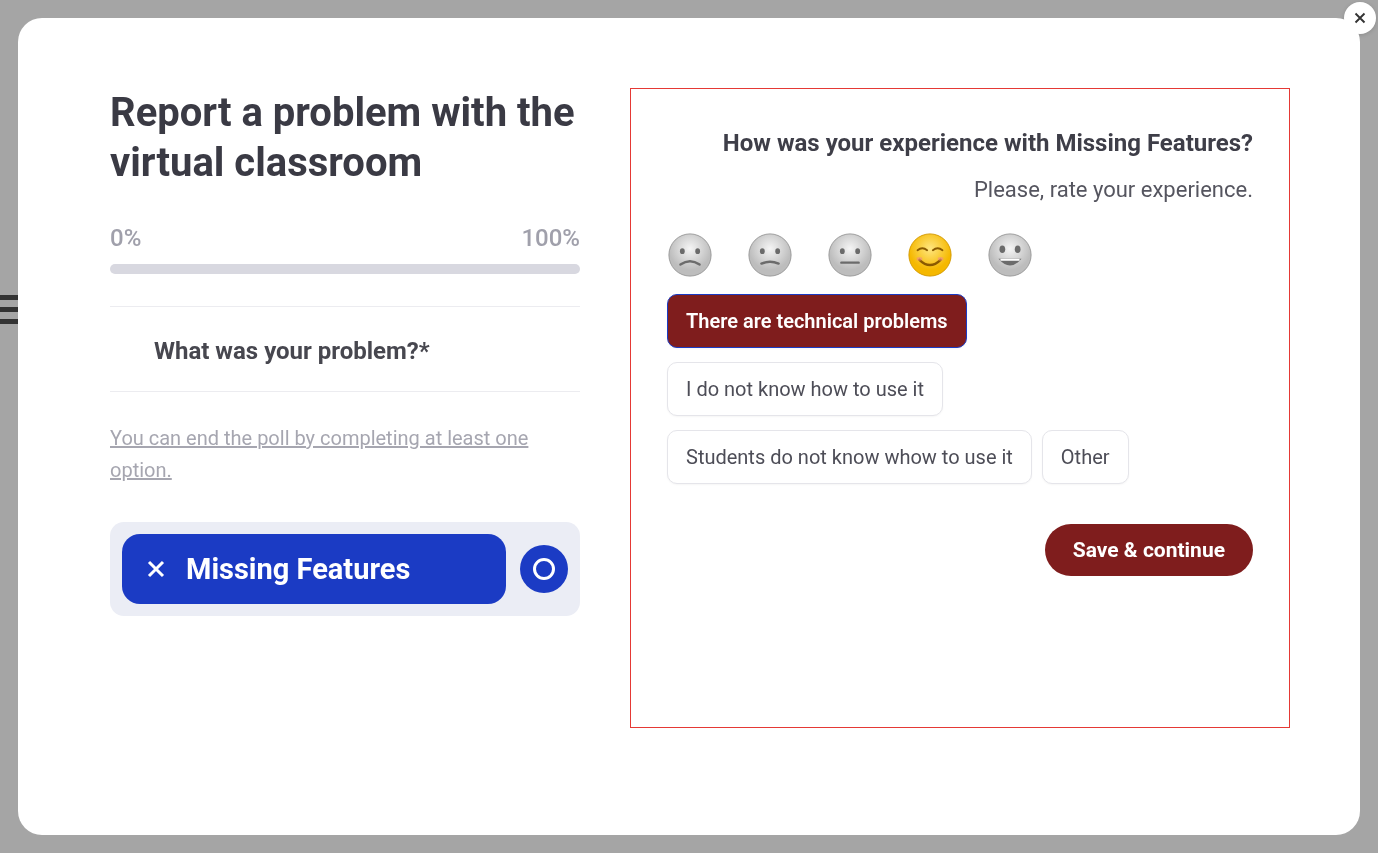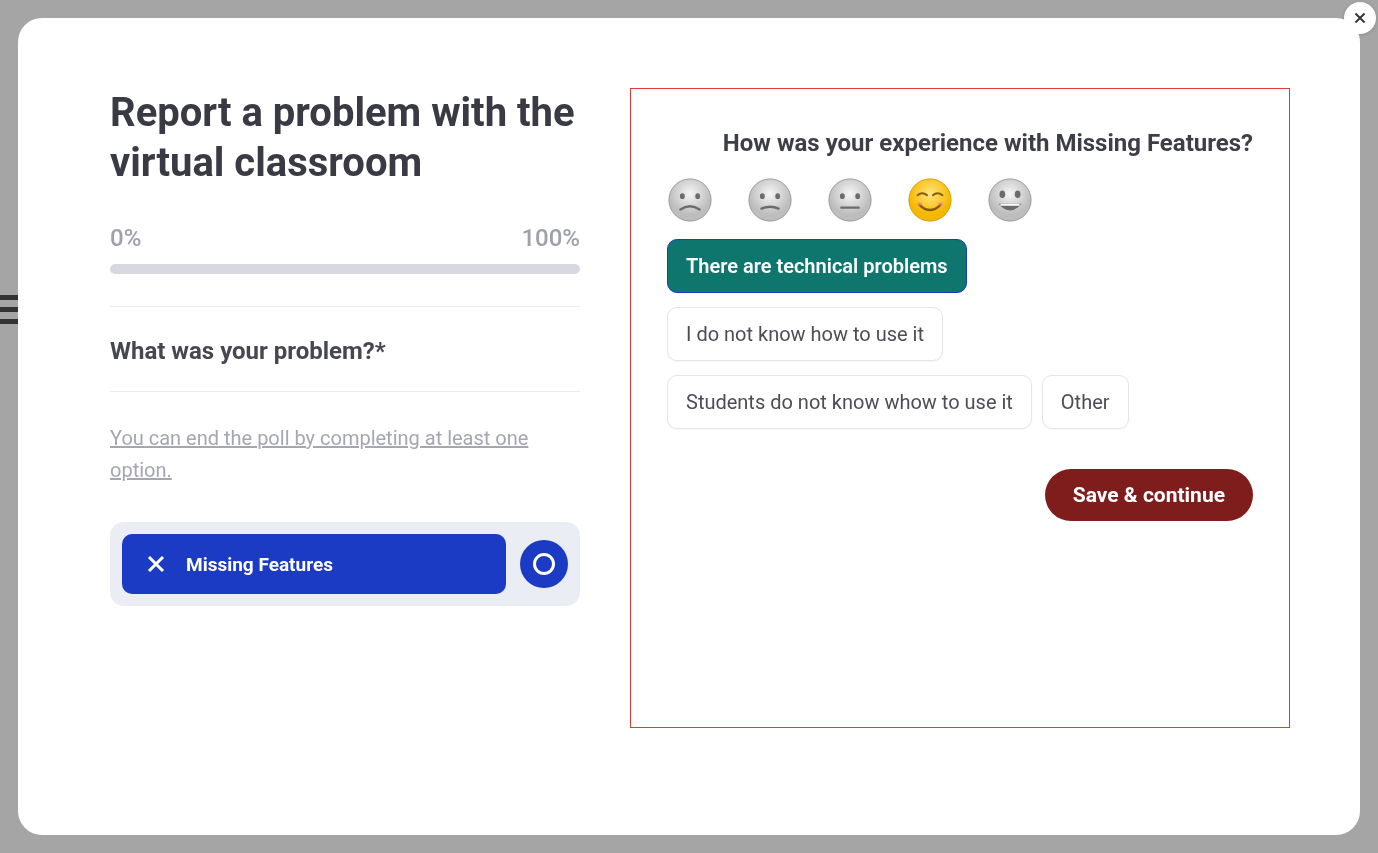--- a/index.html
+++ b/index.html
@@ -85,35 +85,36 @@
     .divider {
       height: 1px;
       background: #ececf0;
       margin: 0 0 30px 0;
     }
     .question {
       font-size: 24px;
       font-weight: 700;
       color: #47474f;
       margin-bottom: 26px;
+      margin-left: 44px;
     }
     .chip {
       display: inline-block;
       padding: 14px 18px;
       font-size: 20px;
       color: #4d4d57;
       background: #fff;
       border: 1px solid #e5e5ea;
       border-radius: 10px;
       box-shadow: 0 1px 2px rgba(0,0,0,0.04);
       cursor: pointer;
       margin: 0 10px 14px 0;
     }
     .chip.selected {
-      background: #0f766e;
+      background: #7f1d1d;
       color: #fff;
       border-color: #1b3bc4;
       font-weight: 600;
     }
     .hint {
       font-size: 20px;
       color: #a6a6b0;
       line-height: 1.6;
       margin-top: 18px;
       margin-bottom: 36px;
@@ -124,26 +125,26 @@
       border-radius: 14px;
       padding: 12px;
       display: flex;
       align-items: center;
       gap: 14px;
     }
     .option-pill {
       flex: 1;
       background: #1b3bc4;
       color: #fff;
-      border-radius: 10px;
+      border-radius: 18px;
       padding: 18px 22px;
       display: flex;
       align-items: center;
       gap: 18px;
-      font-size: 19px;
+      font-size: 29px;
       font-weight: 700;
       cursor: pointer;
     }
     .option-pill svg {
       width: 24px;
       height: 24px;
       stroke: #fff;
       stroke-width: 3;
     }
     .circle-btn {
@@ -271,20 +272,21 @@
       </div>
       <div class="circle-btn">
         <div class="ring"></div>
       </div>
     </div>
   </div>
 
   <div class="right-col">
     <div class="right-box">
       <div class="right-title">How was your experience with Missing Features?</div>
+      <div class="right-sub">Please, rate your experience.</div>
 
       <div class="faces">
         <svg class="face" viewBox="0 0 48 48">
           <defs>
               <radialGradient id="g1" cx="50%" cy="35%">
                 <stop offset="0%" stop-color="#f5f5f5"></stop>
                 <stop offset="100%" stop-color="#bdbdbd"></stop>
               </radialGradient>
             </defs>
           <circle cx="24" cy="24" r="22" fill="url(#g1)" stroke="#9a9a9a" stroke-width="1"></circle>

